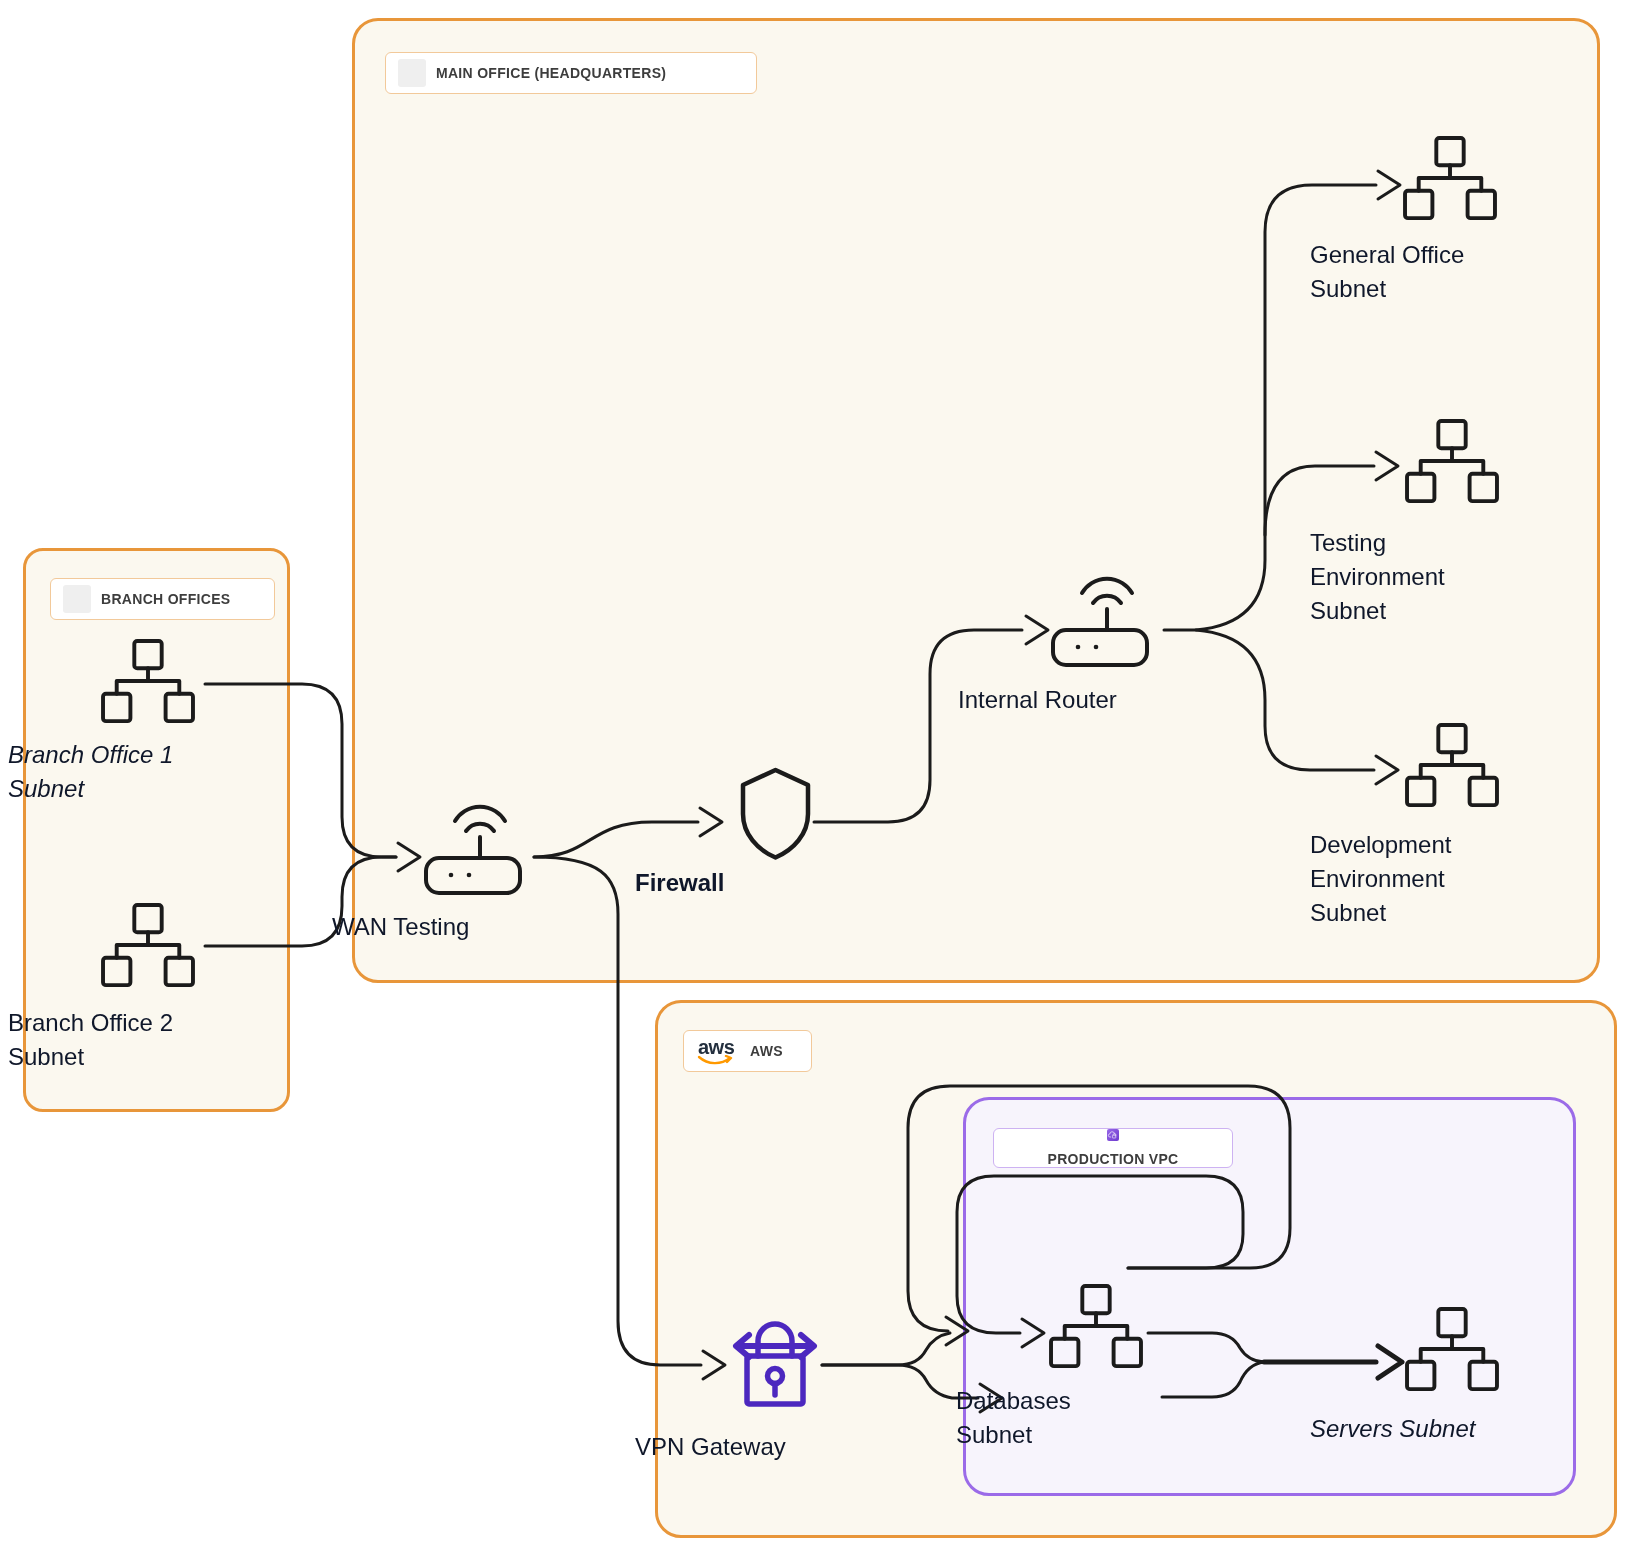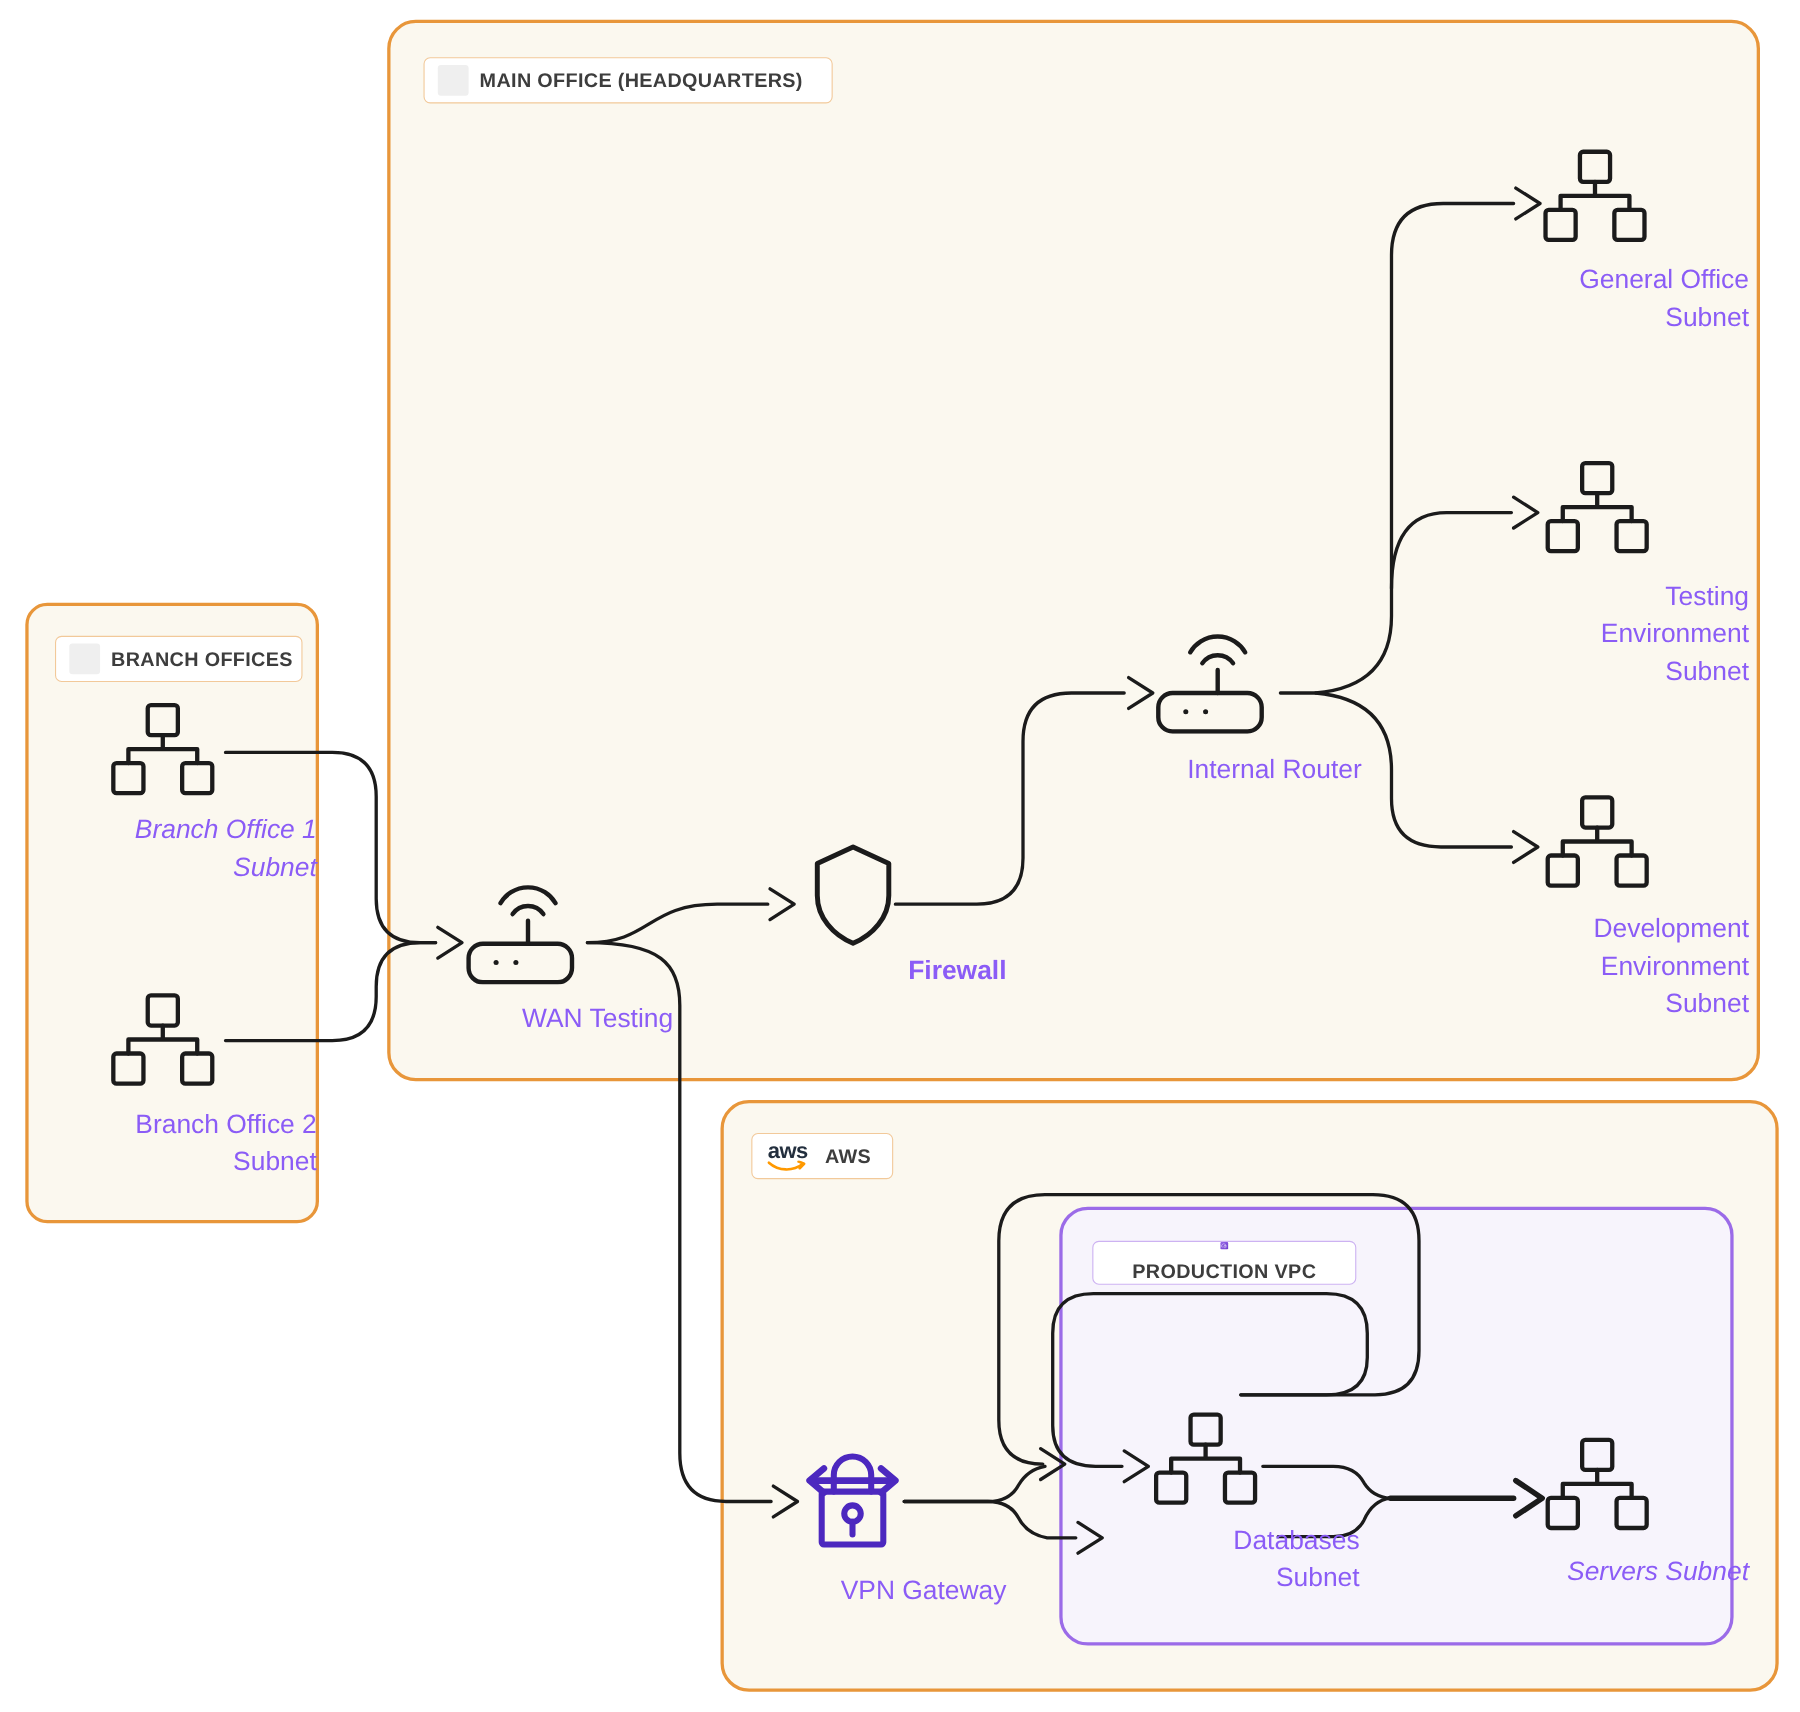--- a/index.html
+++ b/index.html
@@ -4,24 +4,24 @@
 <style>
   html,body{margin:0;padding:0;background:#ffffff;font-family:"Liberation Sans",sans-serif;}
   #canvas{position:relative;width:1636px;height:1556px;background:#ffffff;overflow:hidden;}
 
   .group-box{position:absolute;border:3px solid #E8963A;background:#FBF8EF;border-radius:26px;box-sizing:border-box;}
   .vpc-box{position:absolute;border:3px solid #9B6BE8;background:#F7F4FC;border-radius:26px;box-sizing:border-box;}
 
   .group-label{position:absolute;display:flex;align-items:center;gap:10px;background:#ffffff;
     border:1.5px solid #F2C99A;border-radius:6px;padding:0 12px;box-sizing:border-box;height:42px;}
   .group-label.purple{border-color:#CDB2F2;}
-  .group-label .caption{font-size:18px;font-weight:bold;color:#3D3D3D;letter-spacing:.3px;white-space:nowrap;}
+  .group-label .caption{font-size:14px;font-weight:bold;color:#3D3D3D;letter-spacing:.3px;white-space:nowrap;}
   .placeholder{width:28px;height:28px;background:#EFEFEF;border-radius:3px;flex:0 0 auto;}
 
-  .node-label{position:absolute;font-size:24px;line-height:34px;color:#8b5cf6;text-align:right;
+  .node-label{position:absolute;font-size:24px;line-height:34px;color:#0f172a;text-align:left;
     white-space:pre-line;width:280px;transform:translateX(-50%);}
 
   .icon-abs{position:absolute;}
   svg{display:block;}
   .stroke-ink{stroke:#1B1B1B;fill:none;stroke-linecap:round;stroke-linejoin:round;}
 
   .aws-logo{position:relative;width:44px;height:30px;flex:0 0 auto;}
   .aws-logo .aws-word{position:absolute;left:2px;top:0;font-size:20px;font-weight:800;color:#232F3E;letter-spacing:-.5px;}
   .aws-logo svg{position:absolute;left:1px;top:19px;}
 </style>

